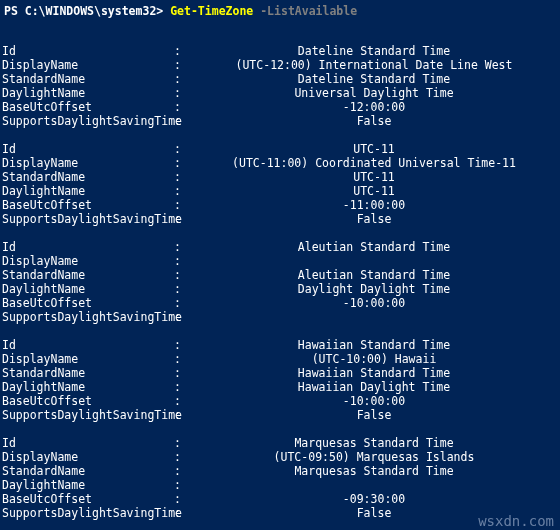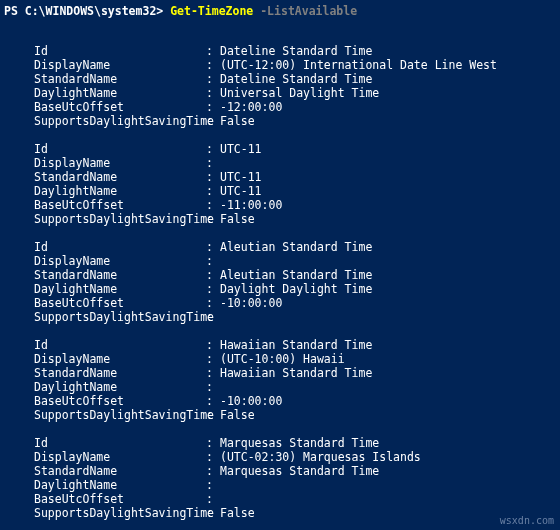--- a/index.html
+++ b/index.html
@@ -14,29 +14,29 @@
       overflow: hidden;
       padding: 4px 0 0 0;
     }
     .prompt-line { padding-left: 4px; margin-bottom: 26px; font-weight: bold; }
     .prompt { color: #ffffff; }
     .cmd { color: #ffff00; }
     .param { color: #808080; }
     .entries { padding-left: 2px; }
     .entry { margin-bottom: 14px; }
     .row { display: flex; }
-    .label { width: 172px; flex-shrink: 0; white-space: pre; margin-left: 32px; }
+    .label { width: 172px; flex-shrink: 0; white-space: pre; }
     .sep { width: 14px; flex-shrink: 0; }
-    .val { flex: 1; white-space: pre; }
+    .val { flex: 1; white-space: pre; text-align: center; }
     .watermark {
       position: absolute;
       bottom: 2px;
       right: 6px;
       color: #adbcd6;
-      font-size: 10px;
+      font-size: 14px;
       opacity: 0.6;
     }
   </style>
 </head>
 <body>
 
 <div class="prompt-line">
   <span class="prompt">PS C:\WINDOWS\system32&gt; </span><span class="cmd">Get-TimeZone</span><span class="param"> -ListAvailable</span>
 </div>
 
@@ -75,20 +75,21 @@
     </div>
     <div class="entry">
       <div class="row">
         <div class="label">Id</div>
         <div class="sep">: </div>
         <div class="val">UTC-11</div>
       </div>
       <div class="row">
         <div class="label">DisplayName</div>
         <div class="sep">: </div>
+        <div class="val">(UTC-11:00) Coordinated Universal Time-11</div>
       </div>
       <div class="row">
         <div class="label">StandardName</div>
         <div class="sep">: </div>
         <div class="val">UTC-11</div>
       </div>
       <div class="row">
         <div class="label">DaylightName</div>
         <div class="sep">: </div>
         <div class="val">UTC-11</div>
@@ -146,20 +147,21 @@
         <div class="val">(UTC-10:00) Hawaii</div>
       </div>
       <div class="row">
         <div class="label">StandardName</div>
         <div class="sep">: </div>
         <div class="val">Hawaiian Standard Time</div>
       </div>
       <div class="row">
         <div class="label">DaylightName</div>
         <div class="sep">: </div>
+        <div class="val">Hawaiian Daylight Time</div>
       </div>
       <div class="row">
         <div class="label">BaseUtcOffset</div>
         <div class="sep">: </div>
         <div class="val">-10:00:00</div>
       </div>
       <div class="row">
         <div class="label">SupportsDaylightSavingTime</div>
         <div class="sep">: </div>
         <div class="val">False</div>
@@ -167,34 +169,35 @@
     </div>
     <div class="entry">
       <div class="row">
         <div class="label">Id</div>
         <div class="sep">: </div>
         <div class="val">Marquesas Standard Time</div>
       </div>
       <div class="row">
         <div class="label">DisplayName</div>
         <div class="sep">: </div>
-        <div class="val">(UTC-02:30) Marquesas Islands</div>
+        <div class="val">(UTC-09:50) Marquesas Islands</div>
       </div>
       <div class="row">
         <div class="label">StandardName</div>
         <div class="sep">: </div>
         <div class="val">Marquesas Standard Time</div>
       </div>
       <div class="row">
         <div class="label">DaylightName</div>
         <div class="sep">: </div>
       </div>
       <div class="row">
         <div class="label">BaseUtcOffset</div>
         <div class="sep">: </div>
+        <div class="val">-09:30:00</div>
       </div>
       <div class="row">
         <div class="label">SupportsDaylightSavingTime</div>
         <div class="sep">: </div>
         <div class="val">False</div>
       </div>
     </div>
   </div>
 
 <div class="watermark">wsxdn.com</div>

